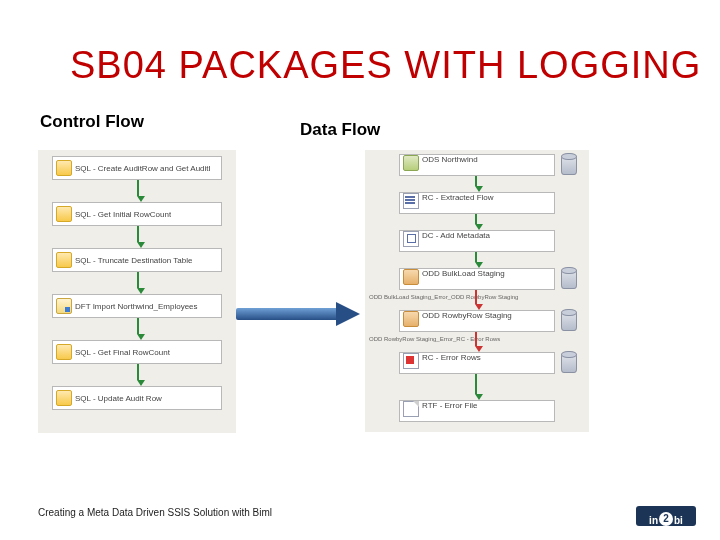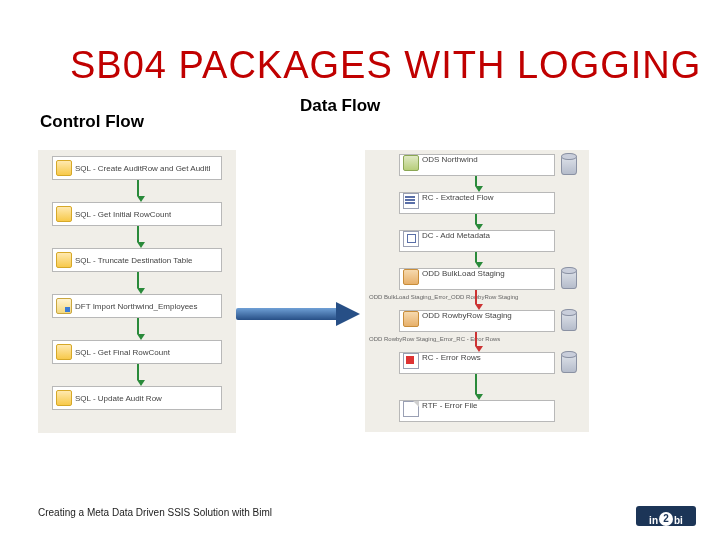--- a/index.html
+++ b/index.html
@@ -1,20 +1,20 @@
 <!DOCTYPE html>
 <html><head>
 <meta charset="utf-8">
 <style>
   html,body{margin:0;padding:0;width:720px;height:540px;background:#fff;font-family:Arial,Helvetica,sans-serif;overflow:hidden;}
   .slide{position:relative;width:720px;height:540px;}
   .title{position:absolute;left:22px;top:44px;font-family:Impact,"Arial Black",sans-serif;font-weight:400;font-size:38px;letter-spacing:1px;color:#c00000;margin-left:48px;}
   .subhead{position:absolute;font-family:Arial,sans-serif;font-weight:bold;font-size:17px;color:#000;}
   .sub-left{left:40px;top:112px;}
-  .sub-right{left:300px;top:96px;}
+  .sub-right{left:300px;top:120px;}
   .col{position:absolute;background:#f0eee8;}
   .col-left{left:38px;top:150px;width:198px;height:283px;}
   .col-right{left:365px;top:150px;width:224px;height:282px;}
   .task{position:absolute;left:14px;width:168px;height:22px;border:1px solid #b8b8b8;background:#fff;display:flex;align-items:center;font-size:8px;color:#444;overflow:hidden;}
   .task-r{position:absolute;left:34px;width:154px;height:20px;border:1px solid #b8b8b8;background:#fff;display:flex;font-size:8px;color:#444;overflow:hidden;}
   .task .ic, .task-r .ic{width:14px;height:14px;margin:0 3px 0 3px;flex:0 0 auto;}
   .task .lbl, .task-r .lbl{white-space:nowrap;overflow:hidden;text-overflow:clip;}
   .note{position:absolute;left:4px;width:100%;font-size:6px;color:#666;white-space:nowrap;}
   
   .ic-sql{background:linear-gradient(#ffe9b0,#f7c94a);border:1px solid #d6a828;border-radius:2px;}

